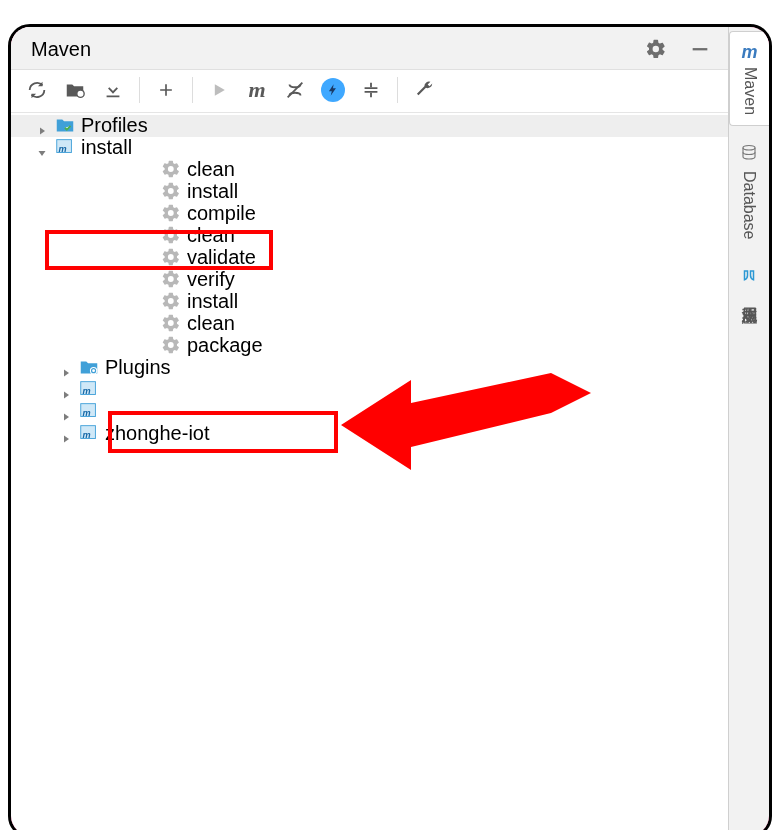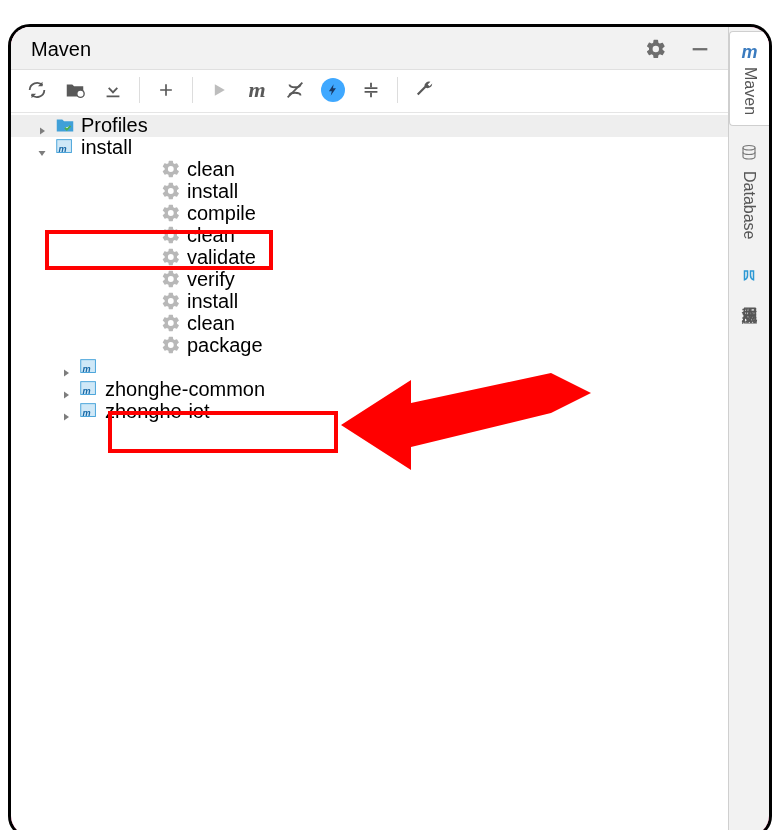--- a/index.html
+++ b/index.html
@@ -350,20 +350,36 @@
             <span class="indent ind3"></span>
             <span class="node-icon">
               <svg width="20" height="20" viewBox="0 0 24 24">
                 <path fill="#b8b8b8" d="M19.14,12.94a7,7,0,0,0,.05-.94,7,7,0,0,0-.05-.94l2.11-1.65a.5.5,0,0,0,.12-.64l-2-3.46a.5.5,0,0,0-.6-.22l-2.49,1a7,7,0,0,0-1.63-.94l-.38-2.65A.5.5,0,0,0,13.78,2H9.78a.5.5,0,0,0-.49.42L8.91,5.07a7,7,0,0,0-1.63.94l-2.49-1a.5.5,0,0,0-.6.22l-2,3.46a.5.5,0,0,0,.12.64L4.42,11a7,7,0,0,0,0,1.88L2.31,14.53a.5.5,0,0,0-.12.64l2,3.46a.5.5,0,0,0,.6.22l2.49-1a7,7,0,0,0,1.63.94l.38,2.65a.5.5,0,0,0,.49.42h4a.5.5,0,0,0,.49-.42l.38-2.65a7,7,0,0,0,1.63-.94l2.49,1a.5.5,0,0,0,.6-.22l2-3.46a.5.5,0,0,0-.12-.64ZM11.78,15.5A3.5,3.5,0,1,1,15.28,12,3.5,3.5,0,0,1,11.78,15.5Z"></path>
               </svg>
             </span>
             <span class="label">package</span>
           </div>
         </div>
 
+      <div class="tree-row">
+        <span class="indent ind1"></span>
+        <span class="chevron">
+          <svg width="12" height="12" viewBox="0 0 24 24">
+              <path fill="#7d7d7d" d="M8 5l10 7-10 7z"></path>
+            </svg>
+        </span>
+        <span class="node-icon">
+          <svg width="22" height="22" viewBox="0 0 24 24">
+              <path fill="#40a0d8" d="M3 6h6l2 2h10v11H3z"></path>
+              <circle cx="17" cy="16" r="4" fill="#fff"></circle>
+              <circle cx="17" cy="16" r="2.2" fill="none" stroke="#40a0d8" stroke-width="1.3"></circle>
+            </svg>
+        </span>
+        <span class="label">Plugins</span>
+      </div>
 
       <div id="modules-container">
           <div class="tree-row">
             <span class="indent ind1"></span>
             <span class="chevron">
               <svg width="12" height="12" viewBox="0 0 24 24">
                 <path fill="#7d7d7d" d="M8 5l10 7-10 7z"></path>
               </svg>
             </span>
             <span class="node-icon">
@@ -379,21 +395,20 @@
               <svg width="12" height="12" viewBox="0 0 24 24">
                 <path fill="#7d7d7d" d="M8 5l10 7-10 7z"></path>
               </svg>
             </span>
             <span class="node-icon">
               <svg width="22" height="22" viewBox="0 0 24 24">
                 <rect x="3" y="4" width="16" height="14" fill="#cfe8f7" stroke="#40a0d8"></rect>
                 <text x="5" y="17" font-size="10" font-style="italic" font-weight="bold" fill="#1a6aa8">m</text>
               </svg>
             </span>
-            <span class="label">zhonghe-common</span>
           </div>
           <div class="tree-row">
             <span class="indent ind1"></span>
             <span class="chevron">
               <svg width="12" height="12" viewBox="0 0 24 24">
                 <path fill="#7d7d7d" d="M8 5l10 7-10 7z"></path>
               </svg>
             </span>
             <span class="node-icon">
               <svg width="22" height="22" viewBox="0 0 24 24">

